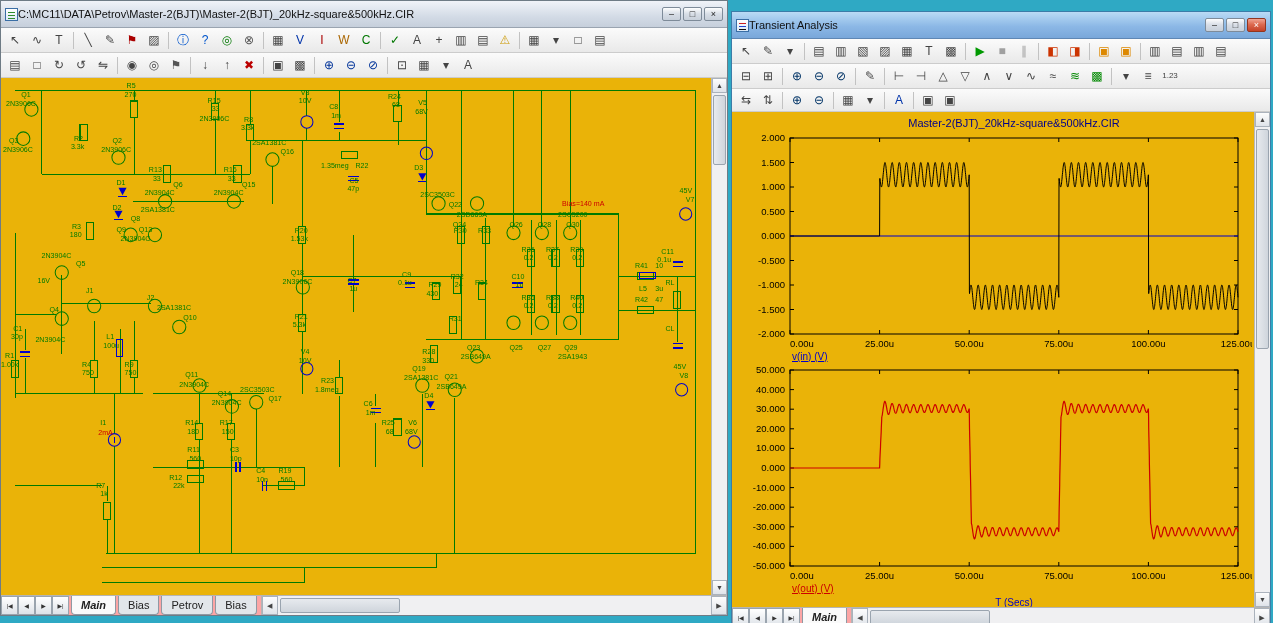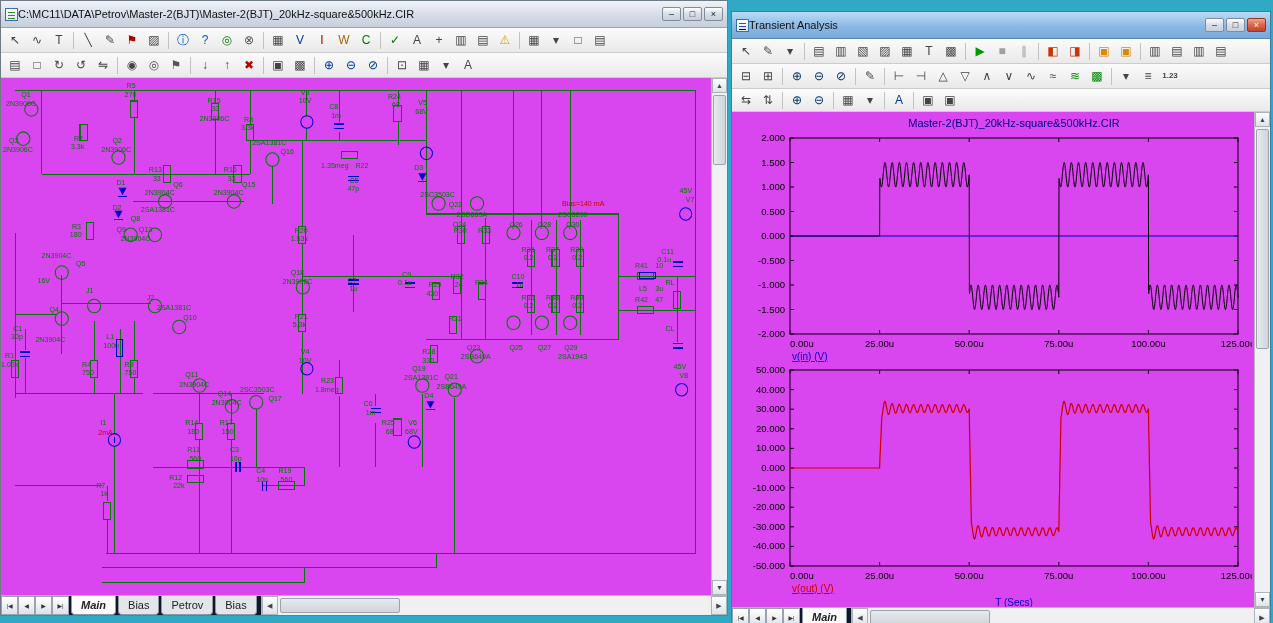--- a/index.html
+++ b/index.html
@@ -19,31 +19,31 @@
   .winbtn{width:19px;height:14px;border:1px solid #7e8b99;border-radius:2px;
           background:linear-gradient(#fefefe,#d7dde6 50%,#c8d0da);
           font-size:9px;line-height:11px;text-align:center;color:#222;font-family:inherit}
   .winbtn.close-red{background:linear-gradient(#f0a492,#dd6a50 45%,#c44228);color:#fff;border-color:#93351f}
   .toolbar{flex:0 0 25px;display:flex;align-items:center;padding:0 3px;
            background:linear-gradient(#fbfbfb,#e9e9e9);border-bottom:1px solid #cccccc;overflow:hidden}
   .toolbar.slim{flex:0 0 23px}
   .tbtn{width:22px;height:20px;flex:0 0 22px;display:flex;align-items:center;justify-content:center;
         background:none;border:1px solid transparent;color:#444;font-family:inherit}
   .tbtn .glyph{font-size:12px;line-height:1}
-  .tbtn.textic .glyph{font-size:8px;font-weight:bold}
+  .tbtn.textic .glyph{font-size:8px;font-weight:normal}
   .tsep{flex:0 0 1px;height:17px;background:#c2c2c2;margin:0 3px}
-  .content{flex:1;position:relative;background:#d946ef;overflow:hidden}
+  .content{flex:1;position:relative;background:#eab308;overflow:hidden}
   .vscroll{position:absolute;top:0;right:0;bottom:0;width:16px;background:#f0f0f2;
            border-left:1px solid #b9b9b9;display:flex;flex-direction:column}
   .sbtn{flex:0 0 15px;border:1px solid #aab2bc;background:linear-gradient(#fdfdfd,#dfe3e9);
         font-size:7px;color:#444;display:flex;align-items:center;justify-content:center}
   .vtrack{flex:1;position:relative}
   .vthumb{position:absolute;left:1px;right:1px;top:2px;height:70px;
           background:linear-gradient(90deg,#e7eaee,#cfd5dc);border:1px solid #9aa4af;border-radius:2px}
-  .tabrow{flex:0 0 20px;display:flex;align-items:stretch;background:#0f172a;border-top:1px solid #b5b5b5}
+  .tabrow{flex:0 0 20px;display:flex;align-items:stretch;background:#fca5a5;border-top:1px solid #b5b5b5}
   .navbtn{flex:0 0 17px;border:1px solid #9aa4ae;background:linear-gradient(#ffffff,#dde2e8);
           font-size:6px;color:#333;display:flex;align-items:center;justify-content:center;font-family:inherit}
   .tab{display:flex;align-items:center;padding:0 9px;border:1px solid #8f99a3;border-top:none;
        background:#e2e6ea;border-radius:0 0 4px 4px;margin-left:2px;color:#222;font-size:11px}
   .tab.active{background:#fafafa;font-weight:bold;font-style:italic}
   .hscroll{flex:1;display:flex;align-items:stretch;margin-left:4px;border-left:1px solid #b5b5b5;background:#f0f0f2}
   .hbtn{flex:0 0 16px;border:1px solid #aab2bc;background:linear-gradient(#fdfdfd,#dfe3e9);
         font-size:7px;color:#444;display:flex;align-items:center;justify-content:center}
   .htrack{flex:1;position:relative}
   .hthumb{position:absolute;top:2px;bottom:2px;left:2px;width:120px;

